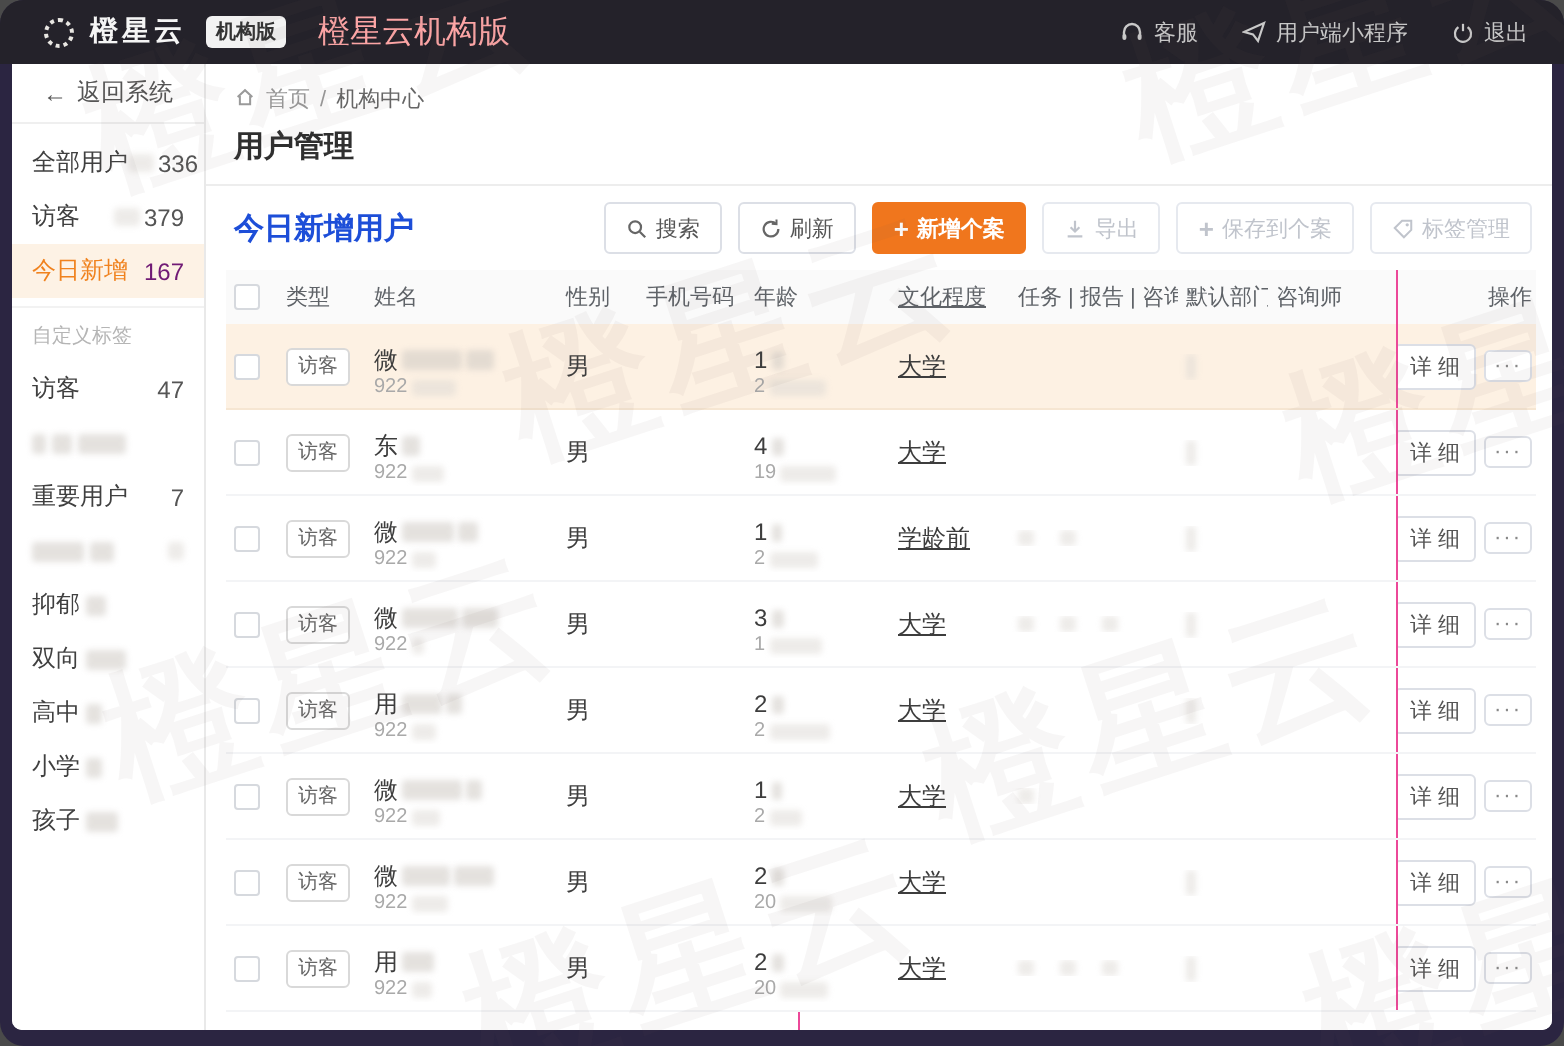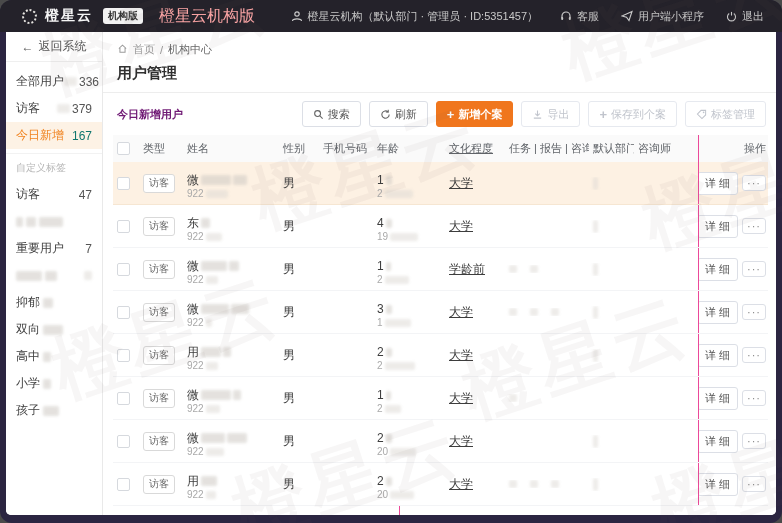--- a/index.html
+++ b/index.html
@@ -19,33 +19,33 @@
   
   .frame { position:absolute; top:32px; left:6px; right:6px; bottom:8px; background:#fff; display:flex; overflow:hidden; border-radius:0 0 5px 5px; }
 
   
   .sidebar { width:97px; border-right:1px solid #e9e9e9; display:flex; flex-direction:column; background:#fff; }
   .side-back { height:30px; display:flex; align-items:center; justify-content:center; gap:5px; font-size:12px; color:#555; border-bottom:1px solid #efefef; flex:none; }
   .side-nav { flex:1; overflow:hidden; padding-top:6px; }
   .side-item { height:27px; display:flex; align-items:center; justify-content:space-between; padding:0 10px; font-size:12px; color:#404040; }
   .side-item .si-count { color:#555; display:flex; align-items:center; gap:2px; }
   .side-item.active { background:#fdf2e5; color:#f0821e; }
-  .side-item.active .si-count { color:#0f766e; }
+  .side-item.active .si-count { color:#701a75; }
   .side-sep { border-top:1px solid #f2f2f2; margin:4px 0 5px; }
   .side-section { font-size:10px; color:#b5b5b5; padding:2px 10px 6px; }
   .side-foot { flex:none; height:30px; border-top:1px solid #efefef; display:flex; align-items:center; justify-content:center; gap:5px; font-size:11.5px; color:#555; }
   .si-label { display:flex; align-items:center; gap:3px; white-space:nowrap; }
 
   
   .main { flex:1; display:flex; flex-direction:column; overflow:hidden; background:#fff; }
   .crumbs { padding:10px 14px 0; display:flex; align-items:center; gap:5px; font-size:11px; color:#999; }
   .crumbs .cur { color:#666; }
   .page-title { padding:7px 14px 9px; font-size:15px; font-weight:bold; color:#2f2f2f; border-bottom:1px solid #ededed; }
   .toolbar { display:flex; align-items:center; padding:8px 10px 8px 14px; gap:8px; }
-  .list-title { font-size:11px; font-weight:bold; color:#701a75; margin-right:auto; }
+  .list-title { font-size:15px; font-weight:bold; color:#1d4ed8; margin-right:auto; }
   .btn { display:inline-flex; align-items:center; gap:4px; height:26px; padding:0 10px; font-size:11px; border:1px solid #dcdfe6; border-radius:3px; background:#fff; color:#555; white-space:nowrap; }
   .btn svg { display:block; }
   .btn.primary { background:#f0761d; border-color:#f0761d; color:#fff; font-weight:bold; }
   .btn.disabled { color:#c0c4cc; border-color:#e6e9ef; }
   .btn .plus { font-size:13px; line-height:1; font-weight:bold; }
 
   
   .table { flex:1; overflow:hidden; padding:0 8px 0 10px; }
   .thead, .trow { display:flex; align-items:center; }
   .thead { height:27px; background:#fafafa; font-size:11px; color:#5f6368; }
@@ -84,29 +84,20 @@
 <body>
 
 <div class="window">
 
   <div class="topbar">
     <span class="logo-icon"></span>
     <span class="logo-text">橙星云</span>
     <span class="edition">机构版</span>
     <span class="product">橙星云机构版</span>
     <div class="tb-right">
-      <span class="tb-item">
-        <span>
-            <svg width="12" height="12" viewBox="0 0 12 12">
-              <circle cx="6" cy="4" r="2.2" fill="none" stroke="#c9c9c9" stroke-width="1.2"></circle>
-              <path d="M1.5 11 C1.5 8.2 10.5 8.2 10.5 11" fill="none" stroke="#c9c9c9" stroke-width="1.2"></path>
-            </svg>
-          </span>
-        <span>橙星云机构（默认部门 · 管理员 · ID:5351457）</span>
-      </span>
       <span class="tb-item">
         <span>
             <svg width="12" height="12" viewBox="0 0 12 12">
               <path d="M2 8 V6 a4 4 0 0 1 8 0 v2" fill="none" stroke="#c9c9c9" stroke-width="1.2"></path>
               <rect x="1.2" y="7" width="2" height="3" rx="1" fill="#c9c9c9"></rect>
               <rect x="8.8" y="7" width="2" height="3" rx="1" fill="#c9c9c9"></rect>
             </svg>
           </span>
         <span>客服</span>
       </span>

